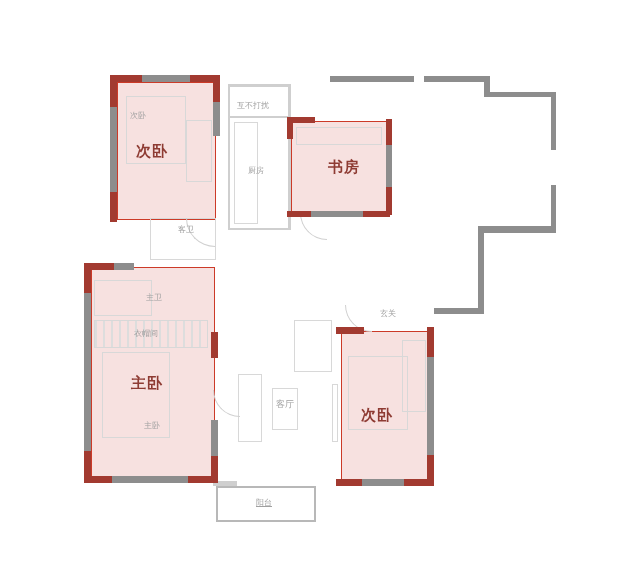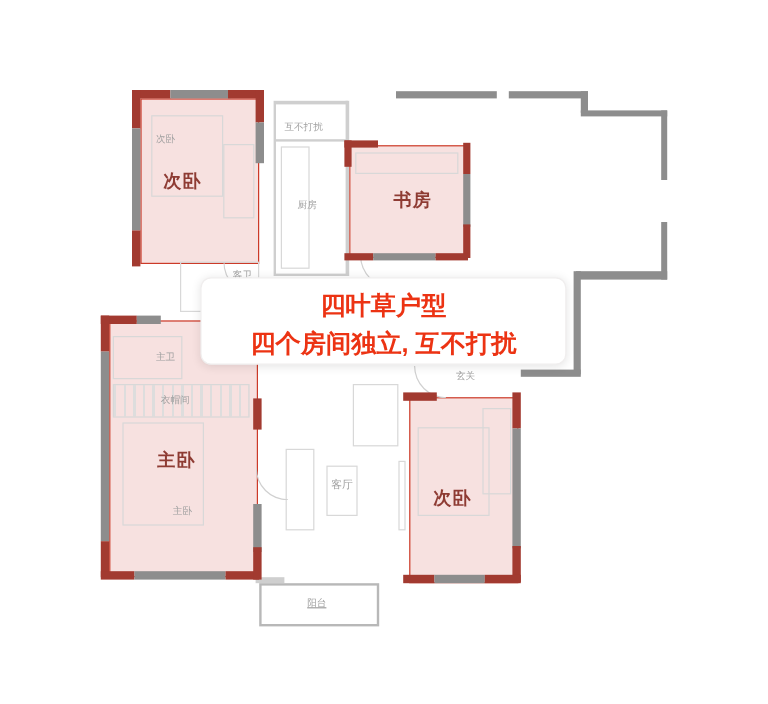--- a/index.html
+++ b/index.html
@@ -117,26 +117,22 @@
   <div class="door" style="left:345px;top:305px;width:26px;height:26px;"></div>
 
   <div class="roomlabel" style="left:136px;top:142px;">次卧</div>
   <div class="roomlabel" style="left:328px;top:158px;">书房</div>
   <div class="roomlabel" style="left:131px;top:374px;">主卧</div>
   <div class="roomlabel" style="left:361px;top:406px;">次卧</div>
 
   <div class="small" style="left:130px;top:110px;">次卧</div>
   <div class="small" style="left:237px;top:100px;">互不打扰</div>
   <div class="small" style="left:248px;top:165px;">厨房</div>
-  <div class="small" style="left:178px;top:224px;margin-left:16px;">客卫</div>
-  <div class="small" style="left:130px;top:292px;">主卫</div>
+  <div class="small" style="left:178px;top:224px;">客卫</div>
+  <div class="small" style="left:146px;top:292px;">主卫</div>
   <div class="small" style="left:134px;top:328px;">衣帽间</div>
   <div class="small" style="left:144px;top:420px;">主卧</div>
   <div class="small" style="left:380px;top:308px;">玄关</div>
   <div class="small" style="left:276px;top:398px;font-size:9px;">客厅</div>
   <div class="small" style="left:256px;top:497px;text-decoration:underline;">阳台</div>
 
-  <div id="annotation">
-    <div class="l1">四叶草户型</div>
-    <div class="l2">四个房间独立, 互不打扰</div>
-  </div>
 
 </div>
 
 </body></html>

